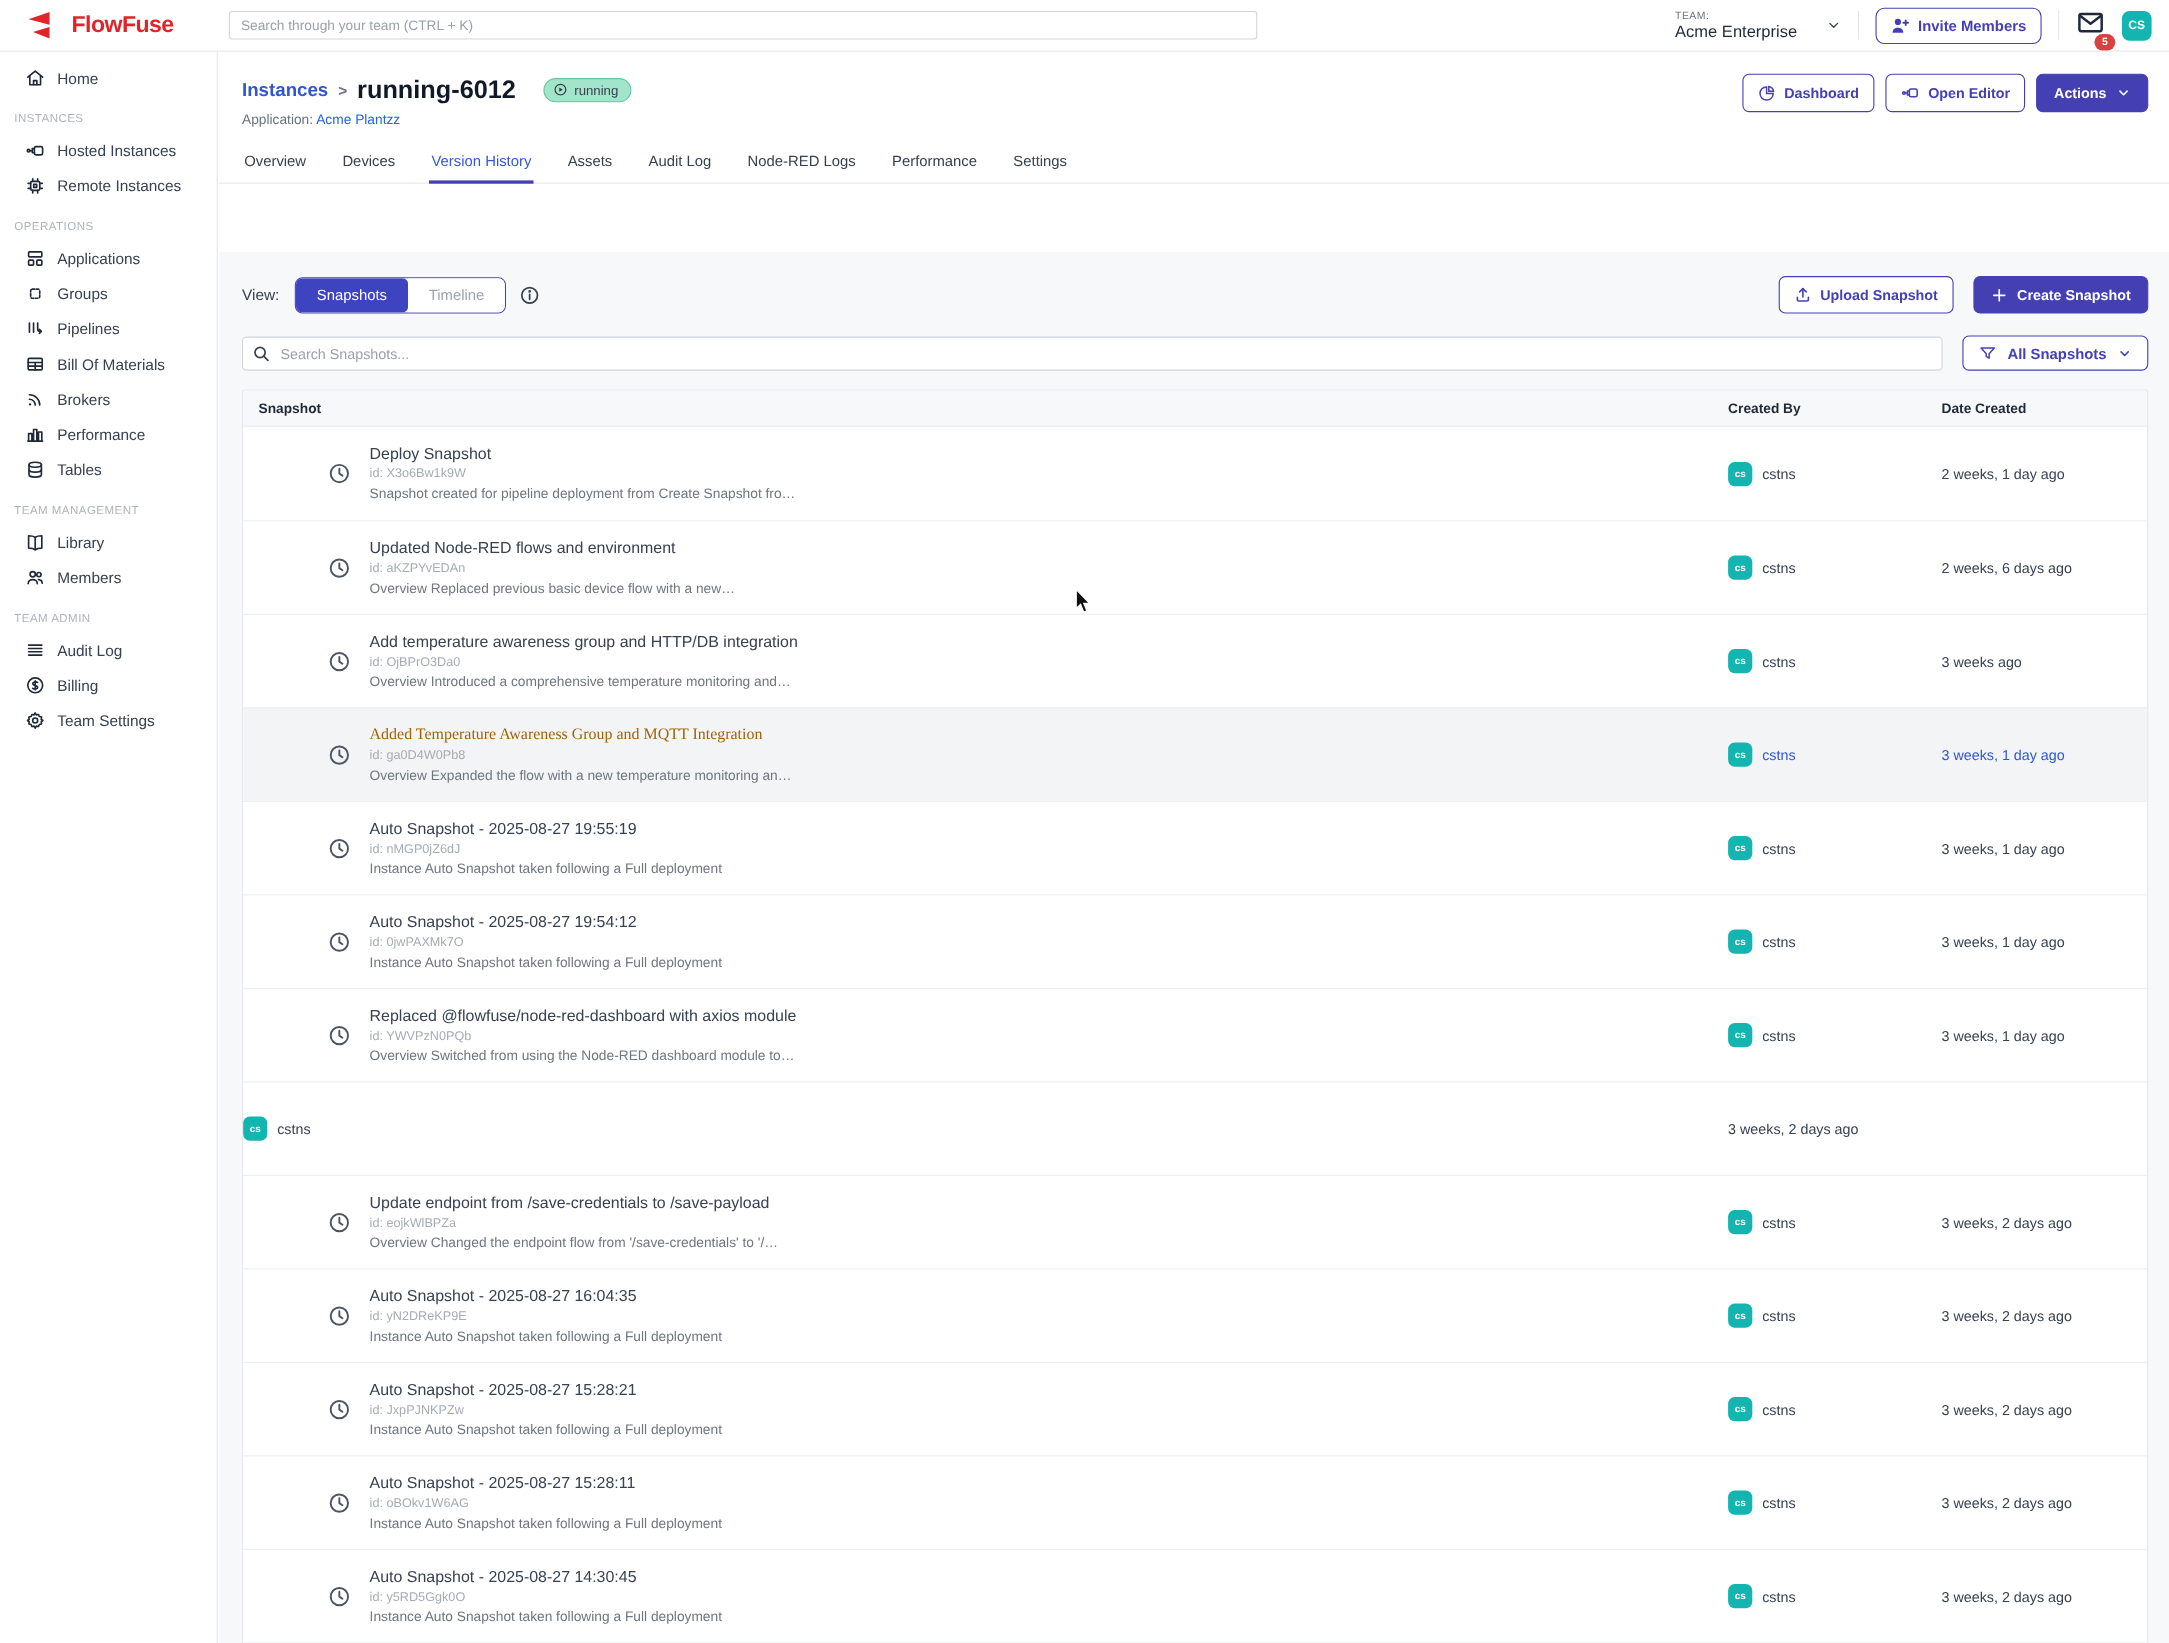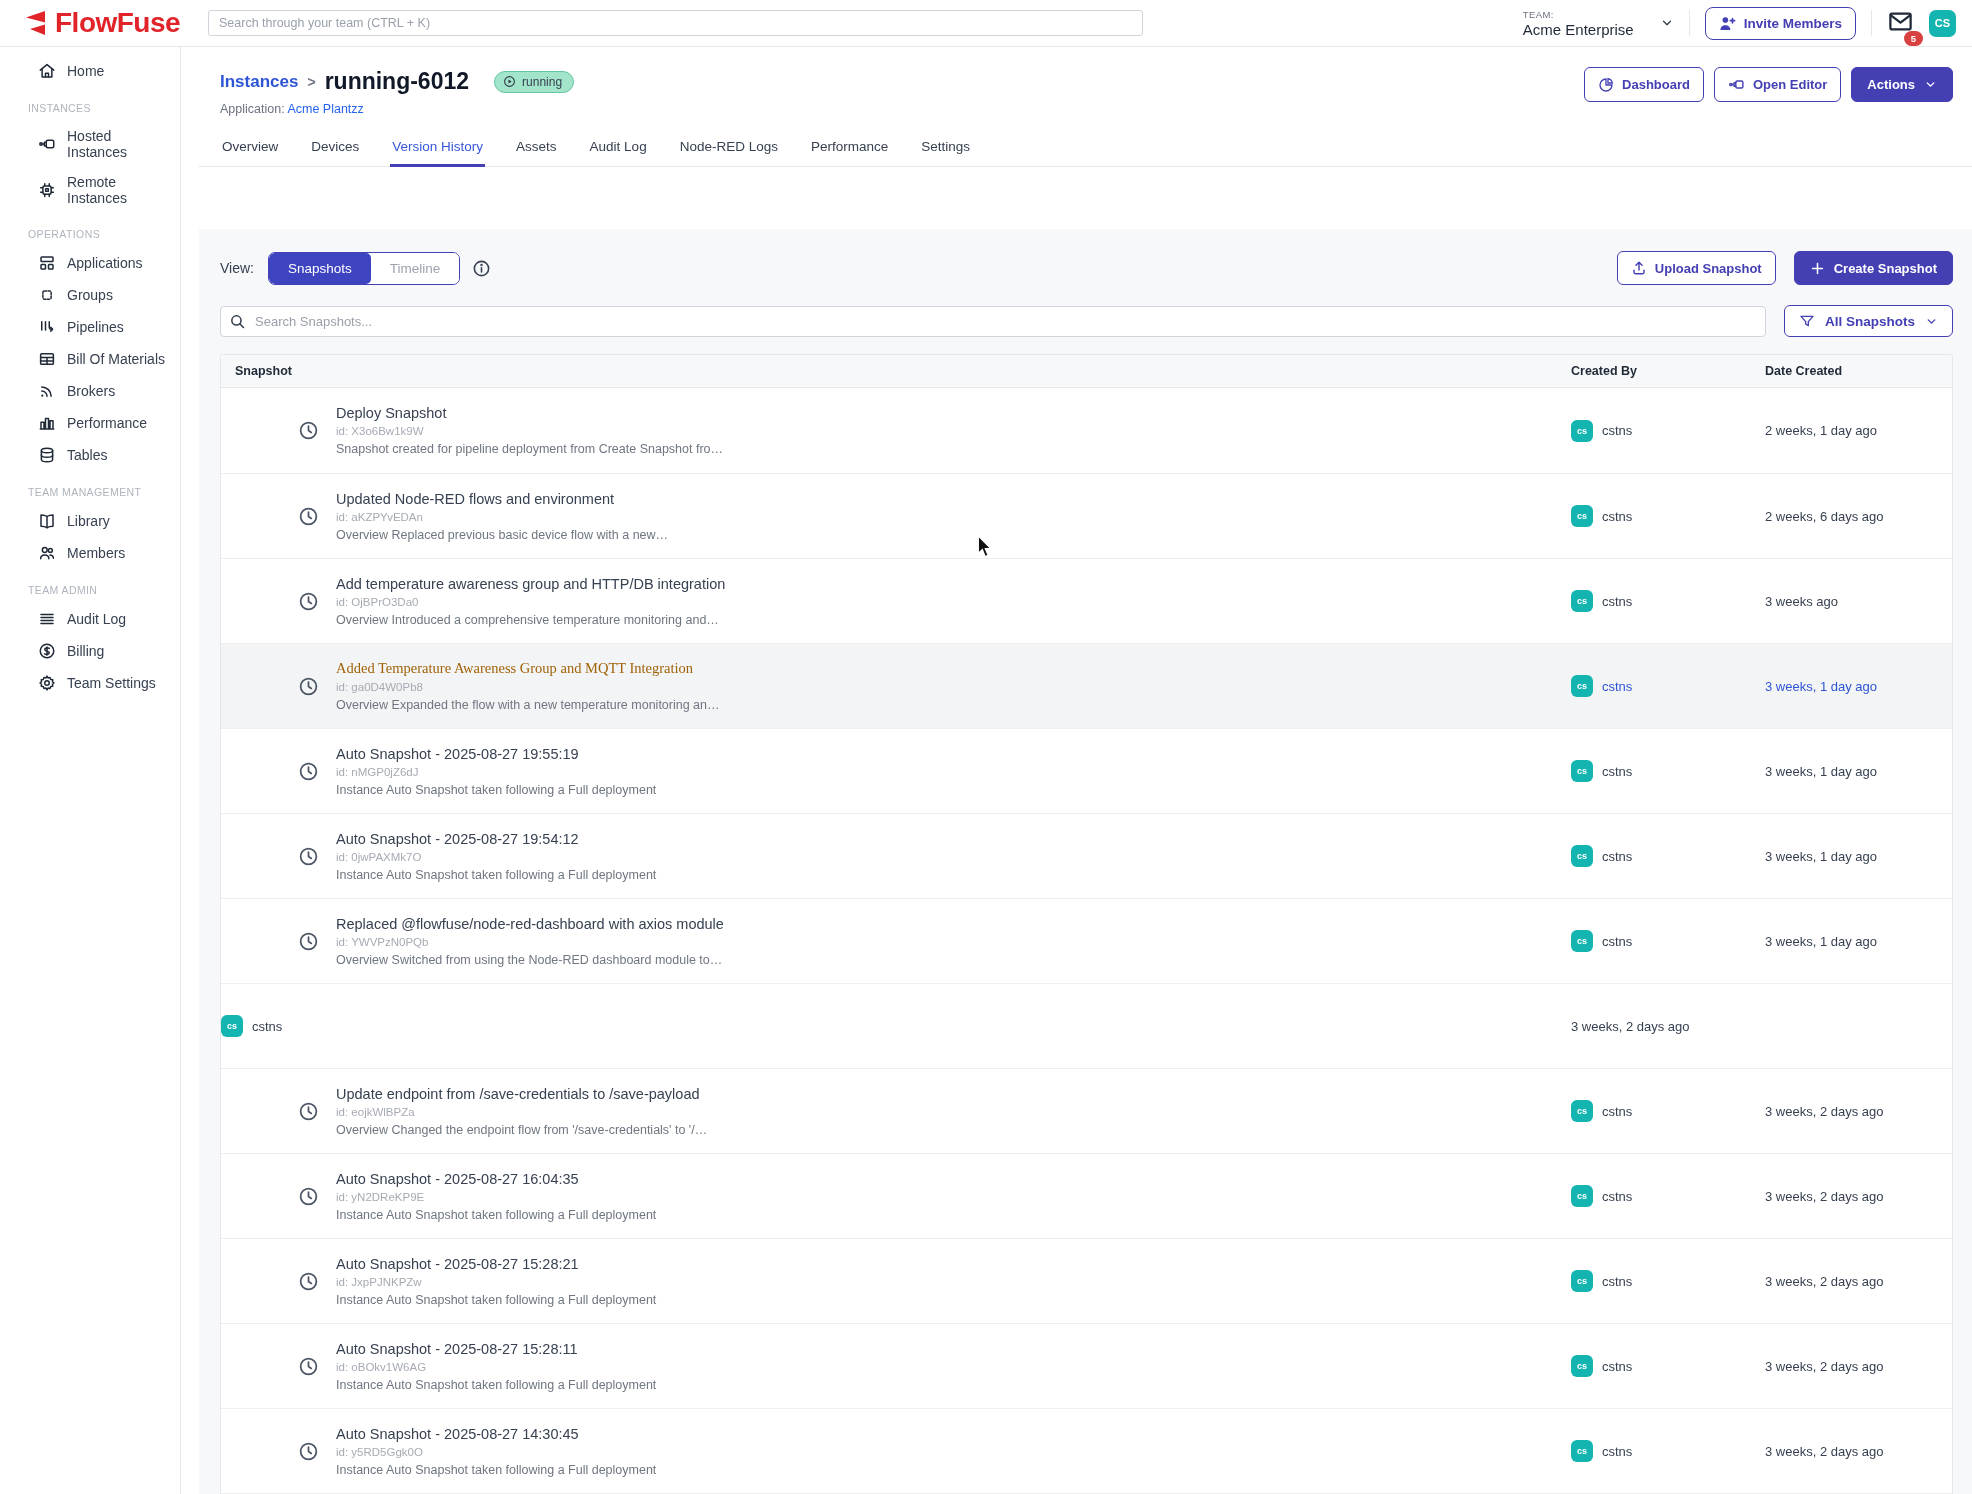--- a/index.html
+++ b/index.html
@@ -8,35 +8,35 @@
     font-family: "Liberation Sans", sans-serif;
     background:#ffffff; color:#374151;
     overflow:hidden; position:relative;
   }
   .icon { display:inline-flex; align-items:center; justify-content:center; }
   .icon svg { display:block; }
 
   
   .topbar { height:47px; display:flex; align-items:center; border-bottom:1px solid #e5e7eb; background:#fff; padding:0 16px 0 20px; position:relative; z-index:5; }
   .logo { display:flex; align-items:center; gap:8px; width:176px; flex:none; }
-  .logo-text { color:#e0242a; font-size:28px; font-weight:700; letter-spacing:-0.5px; }
+  .logo-text { color:#e0242a; font-size:21px; font-weight:700; letter-spacing:-0.5px;margin-left:10px; }
   .global-search { margin-left:12px; width:935px; height:26px; border:1px solid #d1d5db; border-radius:3px; font-size:12.5px; color:#374151; padding:0 10px; background:#fff; }
   .global-search::placeholder { color:#9aa1ab; }
   .top-right { margin-left:auto; display:flex; align-items:center; gap:15px; }
   .team-select { display:flex; align-items:center; gap:26px; cursor:pointer; }
   .team-label { font-size:9.5px; color:#6b7280; letter-spacing:.4px; }
   .team-name { font-size:15px; color:#1f2937; margin-top:1px; }
   .vdiv { width:1px; height:26px; background:#e5e7eb; }
   .btn-invite { display:inline-flex; align-items:center; gap:8px; border:1px solid #4440b4; color:#4440b4; background:#fff; border-radius:8px; padding:7px 13px; font-size:13.5px; font-weight:700; cursor:pointer; font-family:inherit; }
   .mail-wrap { position:relative; cursor:pointer; }
   .badge-count { position:absolute; right:-9px; bottom:-7px; background:#d94040; color:#fff; border-radius:9px; min-width:19px; height:15px; font-size:9.5px; font-weight:700; display:flex; align-items:center; justify-content:center; padding:0 5px; }
   .avatar { width:27px; height:27px; border-radius:7px; background:#14b5b0; color:#fff; font-size:11px; font-weight:700; display:flex; align-items:center; justify-content:center; cursor:pointer; }
 
   
-  .sidebar { position:absolute; top:47px; left:0; bottom:0; width:181px; background:#fff; border-right:1px solid #e5e7eb; padding-top:8px;padding-left:15px; }
+  .sidebar { position:absolute; top:47px; left:0; bottom:0; width:198px; background:#fff; border-right:1px solid #e5e7eb; padding-top:8px; }
   .side-section-label { padding:15px 12px 7px 13px; font-size:10.5px; color:#aeb4bd; letter-spacing:.4px; }
   .side-item { display:flex; align-items:center; gap:11px; padding:7px 10px 7px 23px; font-size:14px; color:#374151; cursor:pointer; }
   .side-item .icon { color:#1f2937; width:18px; }
 
   
   .main { position:absolute; top:47px; left:199px; right:0; bottom:0; background:#fff; }
   .page-head { padding:21px 19px 0 21px; position:relative; }
   .breadcrumb { display:flex; align-items:center; gap:9px; }
   .crumb-root { color:#2e55d4; font-size:17px; font-weight:700; cursor:pointer; }
   .crumb-sep { color:#6b7280; font-size:14px; font-weight:700; }

